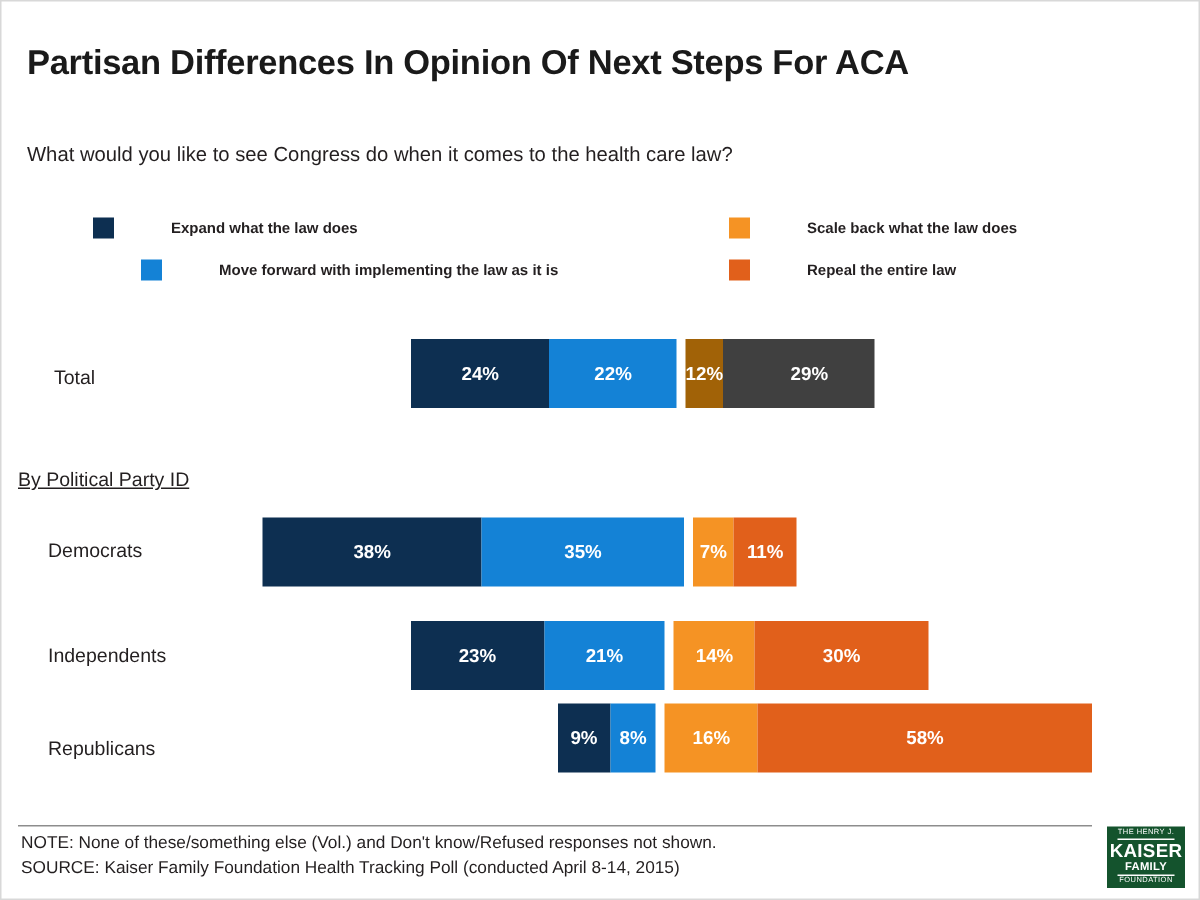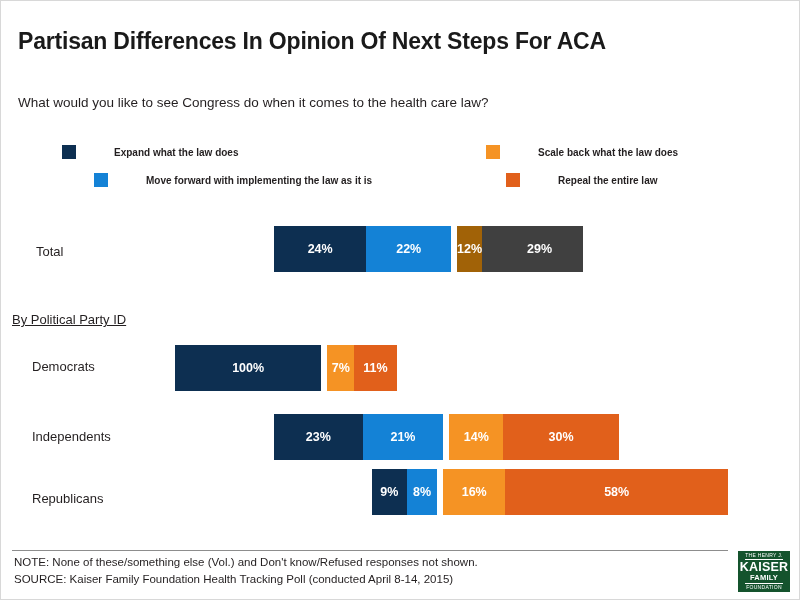--- a/index.html
+++ b/index.html
@@ -58,21 +58,21 @@
   }
   .legend-swatch {
     width: 14px;
     height: 14px;
     margin-right: 9px;
     flex: 0 0 auto;
   }
   .lg-0 { left: 0px;   top: 0px; }
   .lg-1 { left: 0px;   top: 28px; padding-left: 32px; }
   .lg-2 { left: 424px; top: 0px; }
-  .lg-3 { left: 424px; top: 28px; margin-left: 20px; }
+  .lg-3 { left: 424px; top: 28px; }
 
   
   .chart {
     position: absolute;
     left: 0;
     top: 0;
     width: 800px;
     height: 600px;
   }
   .row-label {
@@ -191,21 +191,22 @@
       <div class="seg" style="width: 84.7px; background: rgb(20, 130, 214);">22%</div>
       <div class="gap" style="width: 6px;"></div>
       <div class="seg" style="width: 25px; background: #a16207;">12%</div>
       <div class="seg" style="width: 101px; background: #404040; padding-left: 14px;">29%</div>
     </div>
 
   <div class="section-head">By Political Party ID</div>
 
   <div class="row-label" style="left:32px; top:359px;">Democrats</div>
   <div class="bar-group" id="bars-1" style="left:175px; top:345px;">
-      <div class="seg" style="width: 146.3px; background: rgb(13, 47, 81);">100%</div>
+      <div class="seg" style="width: 146.3px; background: rgb(13, 47, 81);">38%</div>
+      <div class="seg" style="width: 134.75px; background: rgb(20, 130, 214);">35%</div>
       <div class="gap" style="width: 6px;"></div>
       <div class="seg" style="width: 26.95px; background: rgb(245, 147, 36);">7%</div>
       <div class="seg" style="width: 42.35px; background: rgb(225, 96, 27);">11%</div>
     </div>
 
   <div class="row-label" style="left:32px; top:429px;">Independents</div>
   <div class="bar-group" id="bars-2" style="left:274px; top:414px;">
       <div class="seg" style="width: 88.55px; background: rgb(13, 47, 81);">23%</div>
       <div class="seg" style="width: 80.85px; background: rgb(20, 130, 214);">21%</div>
       <div class="gap" style="width: 6px;"></div>

